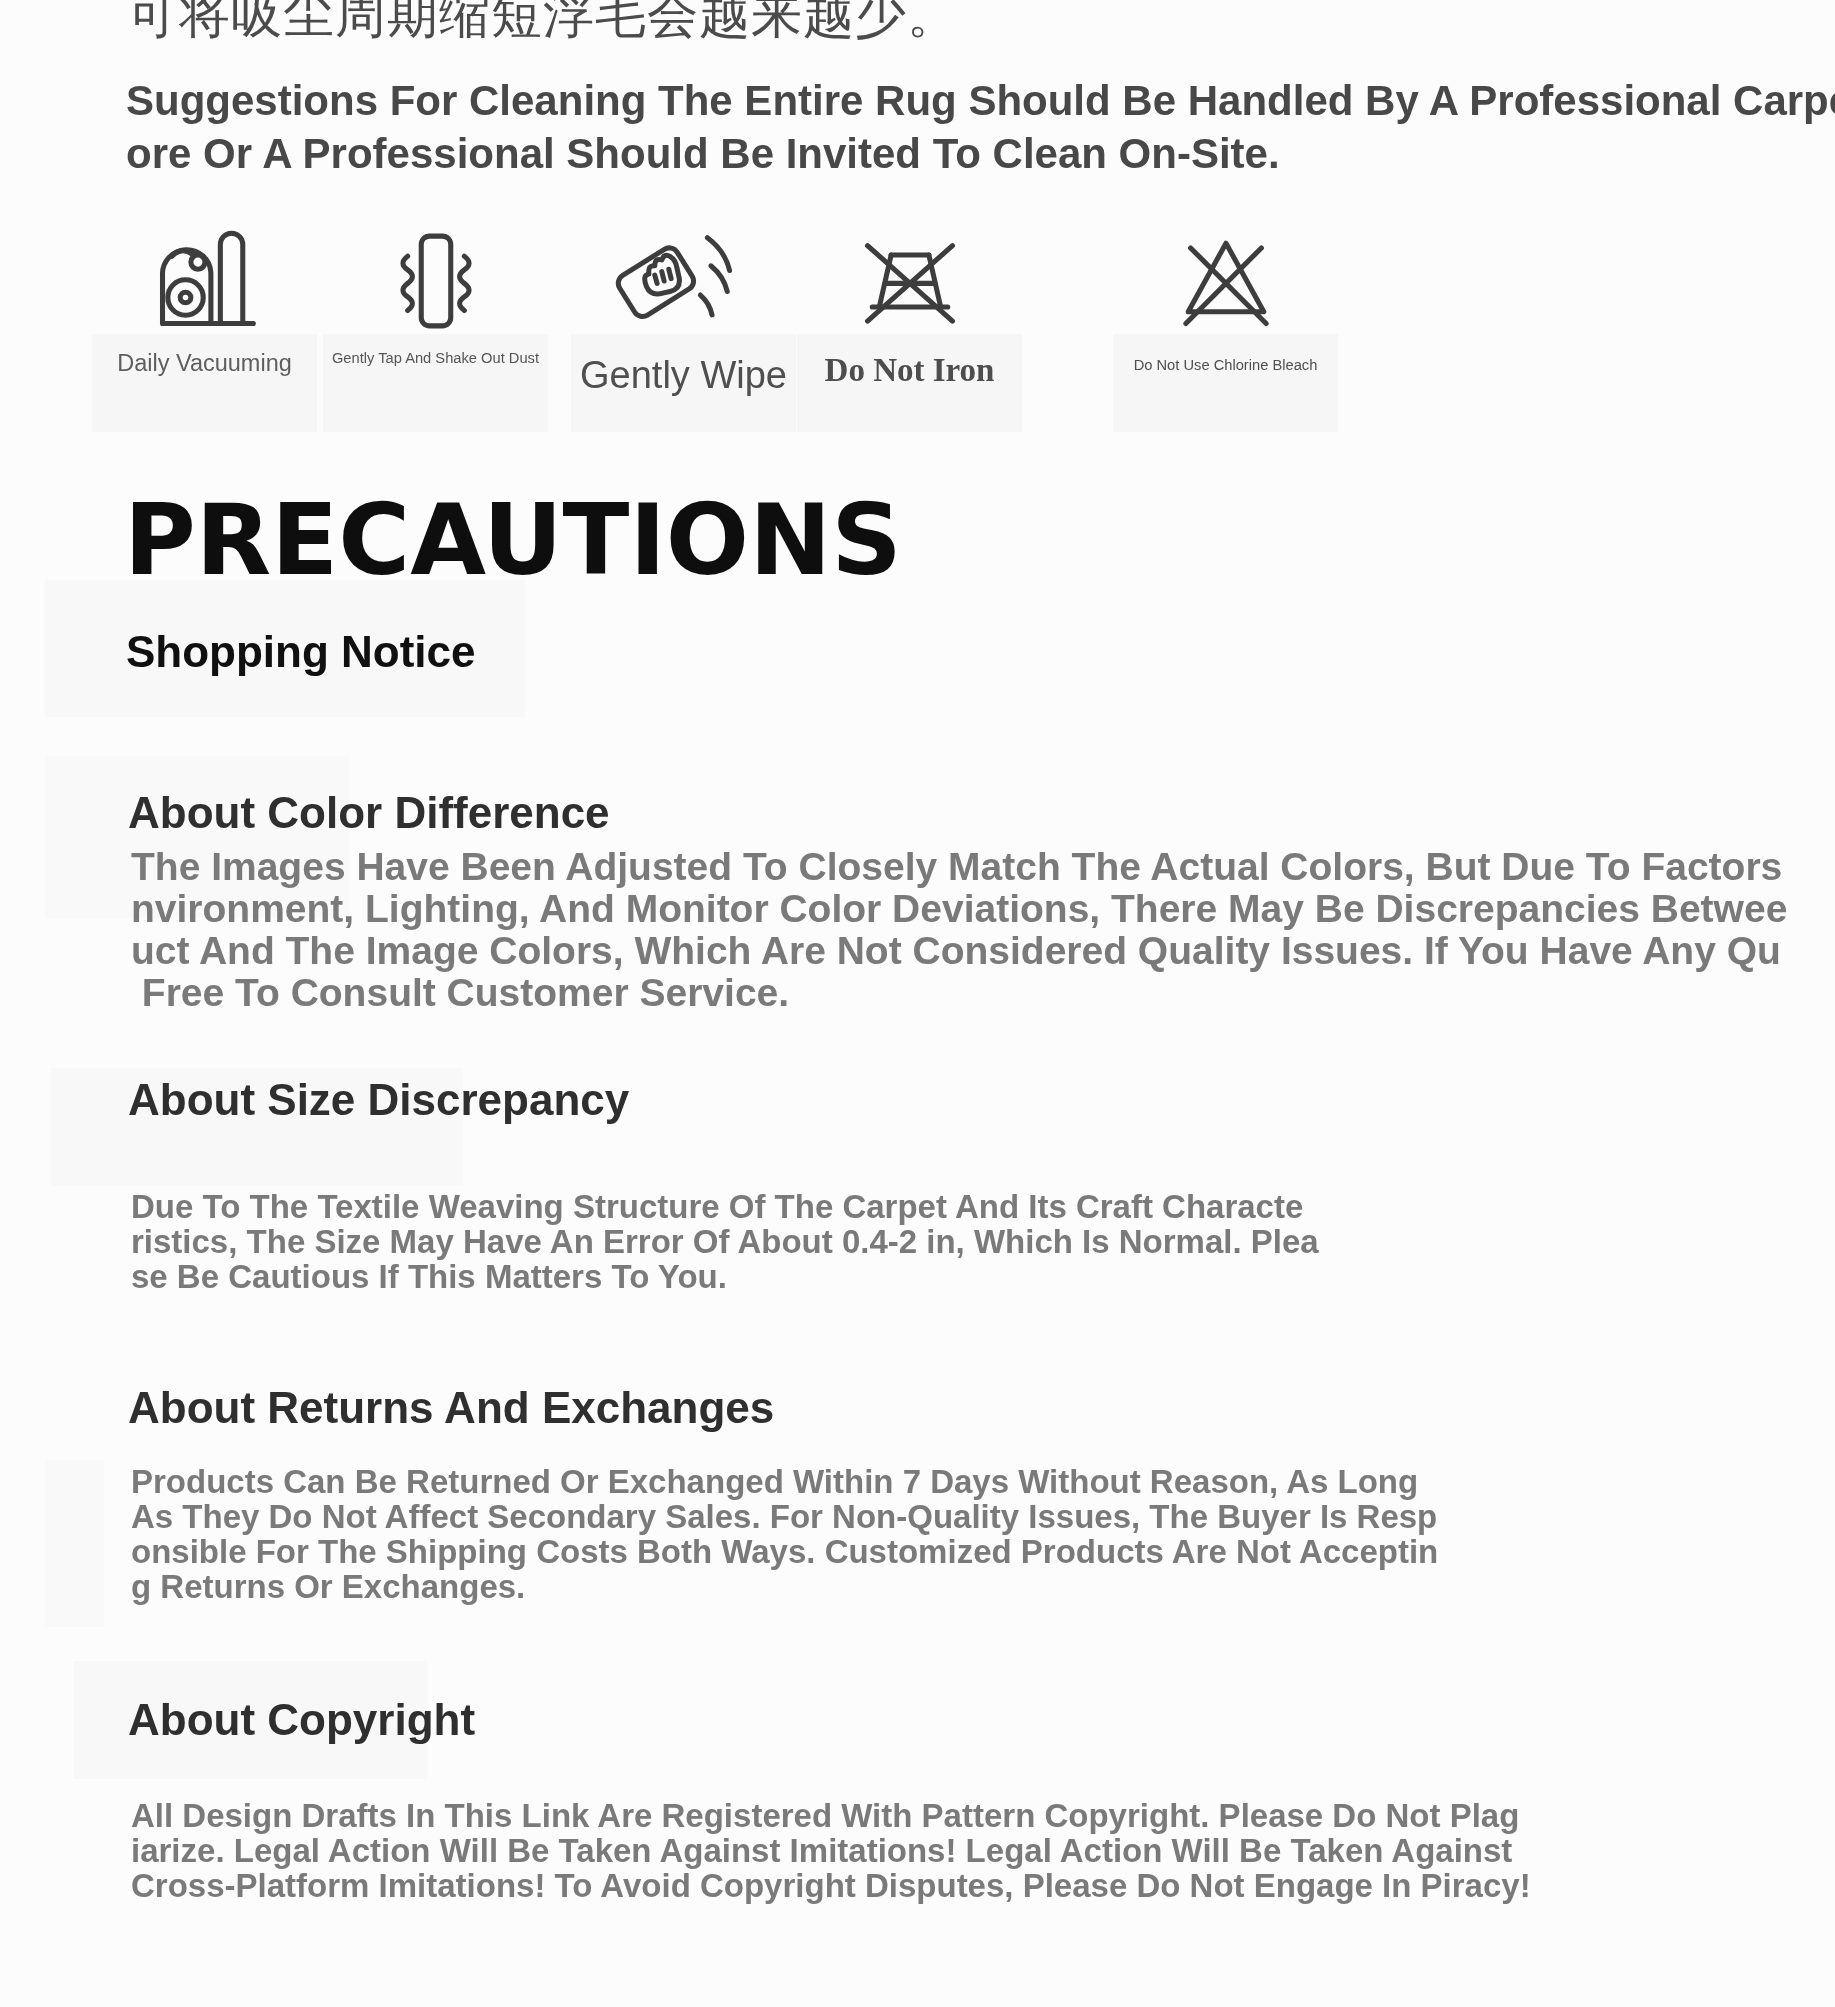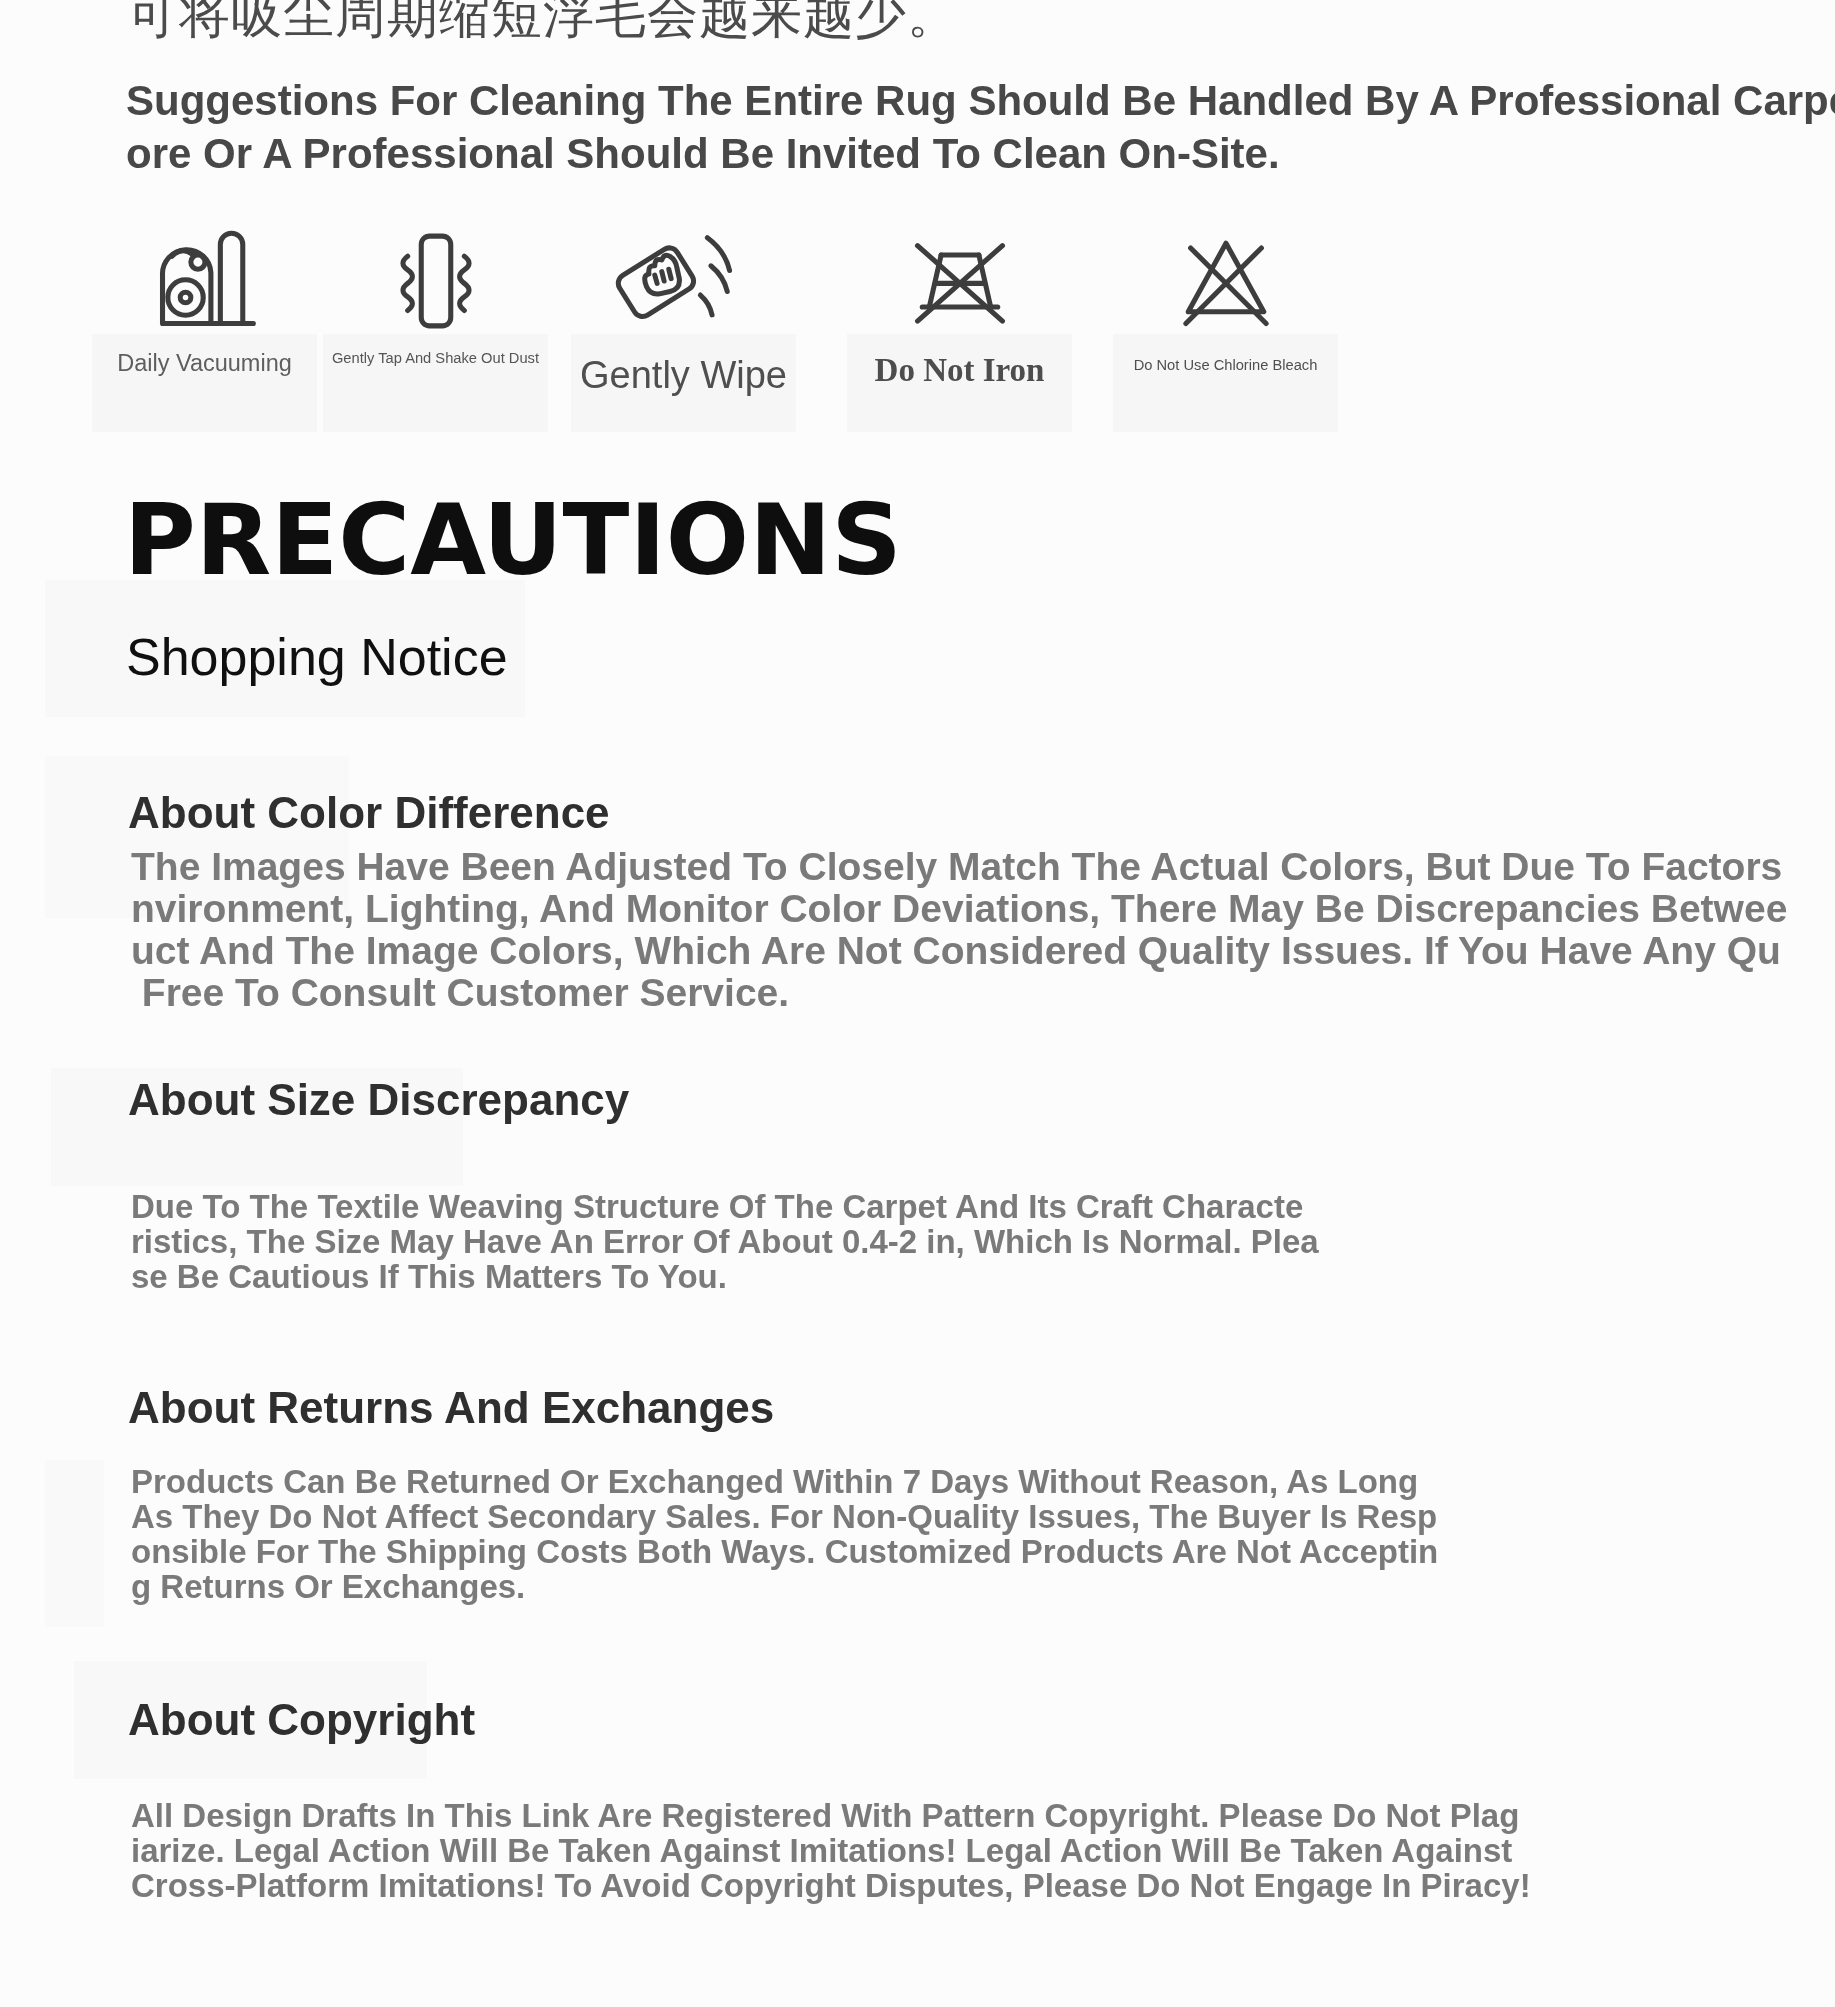--- a/index.html
+++ b/index.html
@@ -32,38 +32,38 @@
     background:rgba(0,0,0,0.022);
   }
   .icon-card svg{margin-top:3.9px;flex:none;}
   .icon-label{
     position:relative;margin-top:9.8px;white-space:nowrap;
     color:#5c5c5c;text-align:center;
   }
   #card-vacuum{left:92px;}
   #card-shake{left:323px;}
   #card-wipe{left:571px;}
-  #card-iron{left:847px;}
+  #card-iron{left:797px;}
   #card-bleach{left:1113px;}
   #card-vacuum .icon-label{font-size:23.5px;color:#5e5e5e;}
   #card-shake .icon-label{font-size:14.7px;color:#555;}
   #card-wipe .icon-label{font-size:38px;color:#4f4f4f;margin-top:13.7px;}
   #card-iron .icon-label{font-family:"Liberation Serif",serif;font-size:33px;font-weight:700;color:#4d4d4d;margin-top:11.8px;}
   #card-bleach .icon-label{font-size:14.7px;color:#4f4f4f;margin-top:17.6px;}
   .care-icon{stroke:#3d3d3d;fill:none;stroke-width:4.3;stroke-linecap:round;stroke-linejoin:round;}
   
   .precautions-title{
     top:488px;left:124px;
     font-family:"DejaVu Sans",sans-serif;
     font-size:98px;line-height:104px;font-weight:700;color:#0e0e0e;
     letter-spacing:0px;white-space:nowrap;
   }
   .shopping-notice{
     top:627px;left:126px;
-    font-size:52px;font-weight:400;color:#101010;white-space:nowrap;
+    font-size:44px;font-weight:700;color:#101010;white-space:nowrap;
   }
   .sec-heading{
     position:absolute;left:128px;
     font-size:44px;font-weight:700;color:#2f2f2f;white-space:nowrap;
   }
   .sec-body{
     position:absolute;left:131px;
     font-weight:700;color:#7a7a7a;white-space:pre;
   }
   #sec1-heading{top:788px;}

